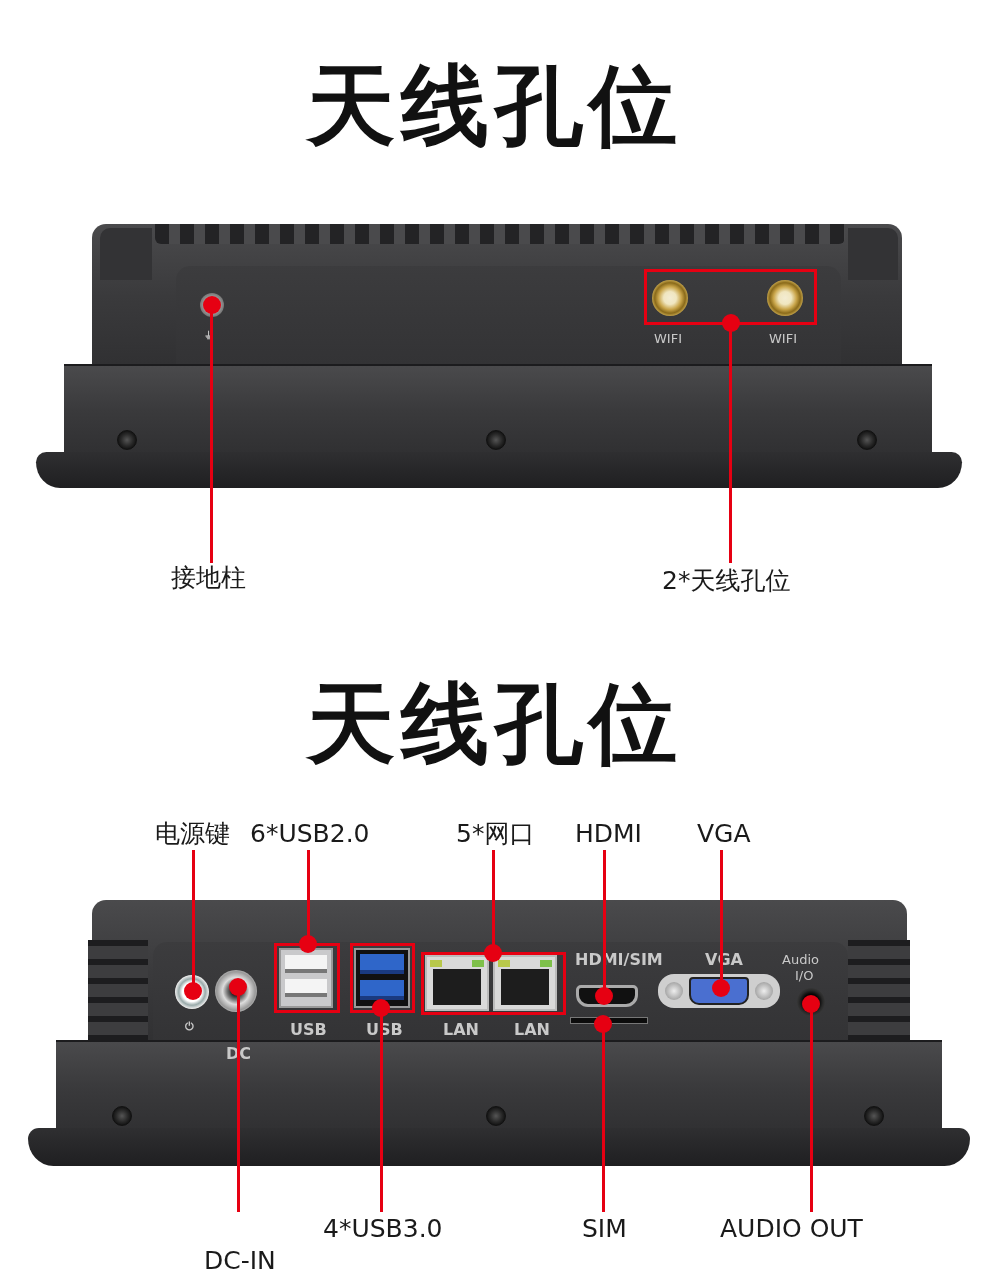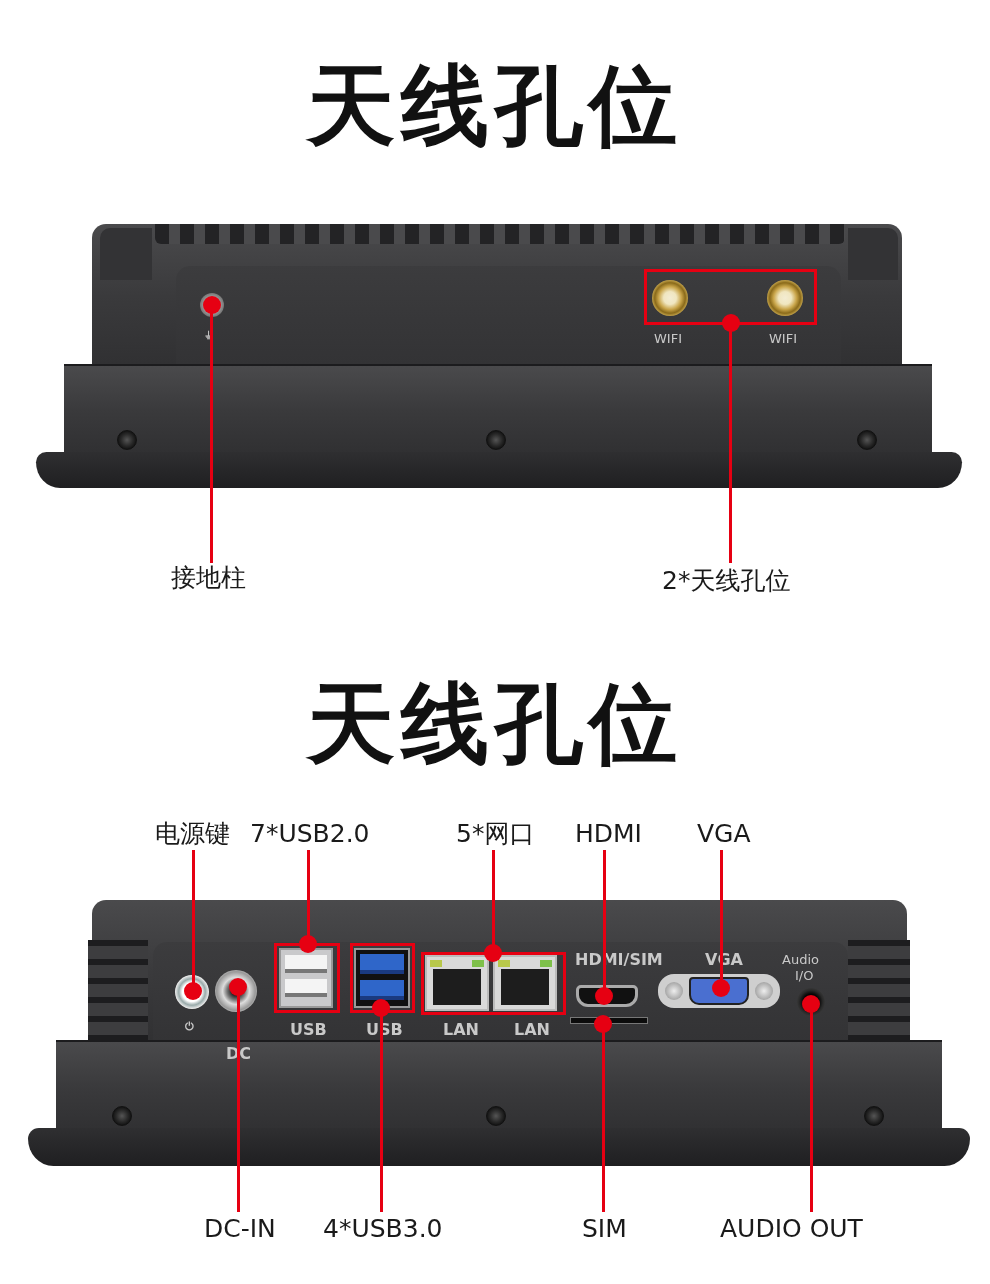--- a/index.html
+++ b/index.html
@@ -53,21 +53,21 @@
 <div class="dot" style="left:212px; top:305px;"></div>
 <div class="lead" style="left:210px; top:305px; height:258px;"></div>
 <div class="dot" style="left:731px; top:323px;"></div>
 <div class="lead" style="left:729px; top:323px; height:240px;"></div>
 <div class="label" style="left:171px; top:565px;">接地柱</div>
 <div class="label" style="left:662px; top:568px;">2*天线孔位</div>
 
 <div class="title" style="top:680px;">天线孔位</div>
 
 <div class="label" style="left:155px; top:821px;">电源键</div>
-<div class="label" style="left:250px; top:821px;">7*USB2.0</div>
+<div class="label" style="left:250px; top:821px;">6*USB2.0</div>
 <div class="label" style="left:456px; top:821px;">5*网口</div>
 <div class="label" style="left:575px; top:821px;">HDMI</div>
 <div class="label" style="left:697px; top:821px;">VGA</div>
 
 <div>
   <div class="abs metal" style="left:92px; top:900px; width:815px; height:145px; border-radius:14px 14px 0 0;"></div>
 
   <div class="abs" style="left:88px; top:940px; width:60px; height:100px; background: repeating-linear-gradient(180deg, #1d1d1f 0 6px, #3d3d3f 6px 19px);"></div>
   <div class="abs" style="left:848px; top:940px; width:62px; height:100px; background: repeating-linear-gradient(180deg, #1d1d1f 0 6px, #3d3d3f 6px 19px);"></div>
 
@@ -143,16 +143,16 @@
 
 <div class="dot" style="left:238px; top:987px;"></div>
 <div class="lead" style="left:237px; top:987px; height:225px;"></div>
 <div class="dot" style="left:381px; top:1008px;"></div>
 <div class="lead" style="left:380px; top:1008px; height:204px;"></div>
 <div class="dot" style="left:603px; top:1024px;"></div>
 <div class="lead" style="left:602px; top:1024px; height:188px;"></div>
 <div class="dot" style="left:811px; top:1004px;"></div>
 <div class="lead" style="left:810px; top:1004px; height:208px;"></div>
 
-<div class="label" style="left:204px; top:1216px;">DC-IN</div>
+<div class="label" style="left:204px; top:1248px;">DC-IN</div>
 <div class="label" style="left:323px; top:1216px;">4*USB3.0</div>
 <div class="label" style="left:582px; top:1216px;">SIM</div>
 <div class="label" style="left:720px; top:1216px;">AUDIO OUT</div>
 
 </body></html>

